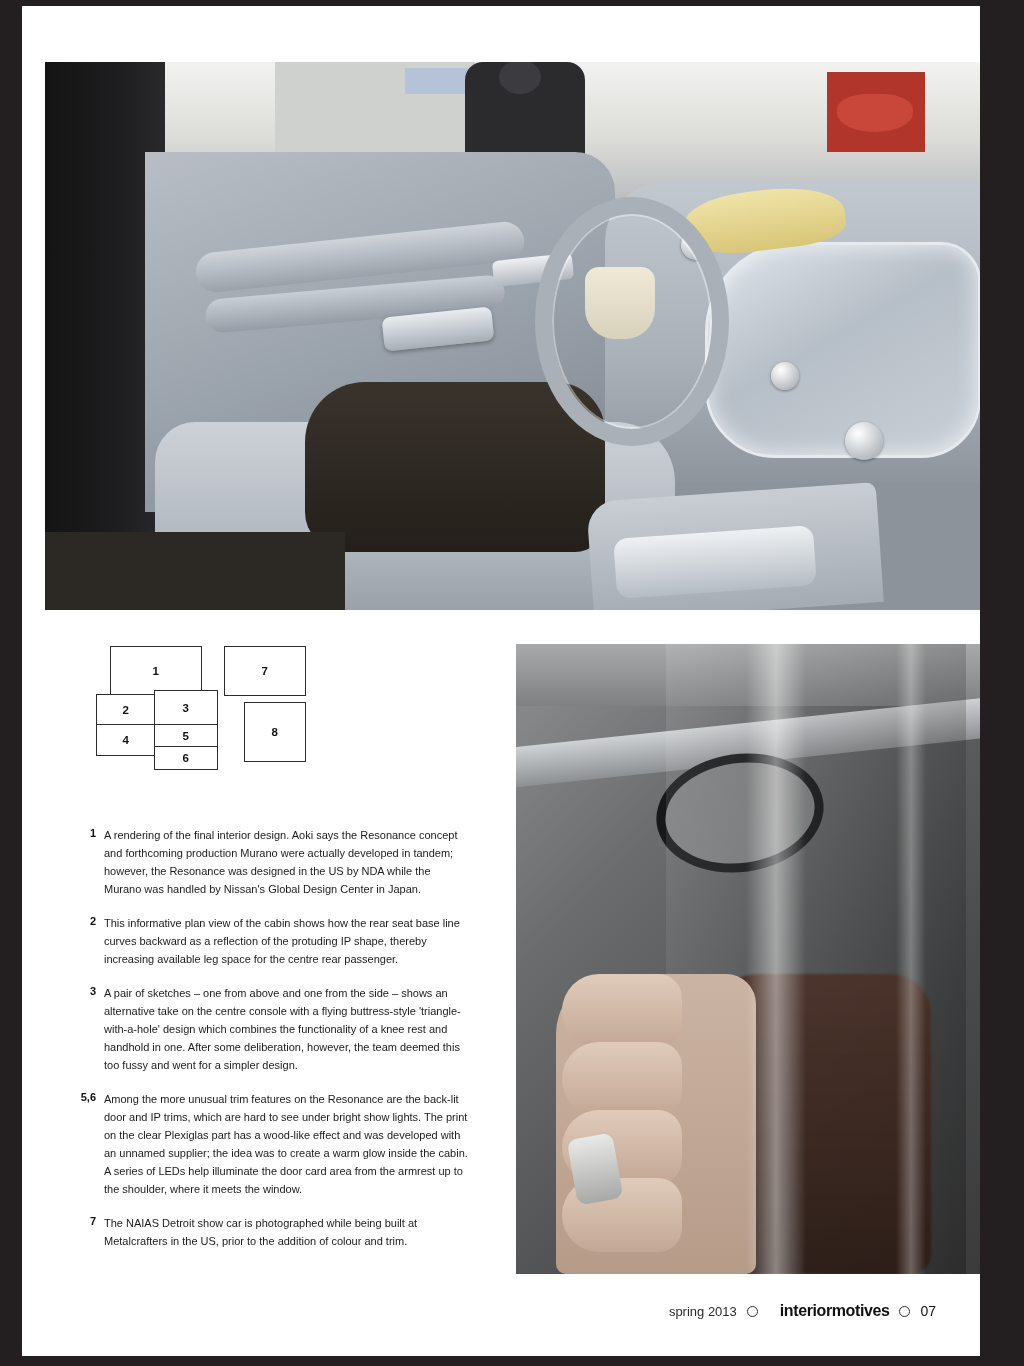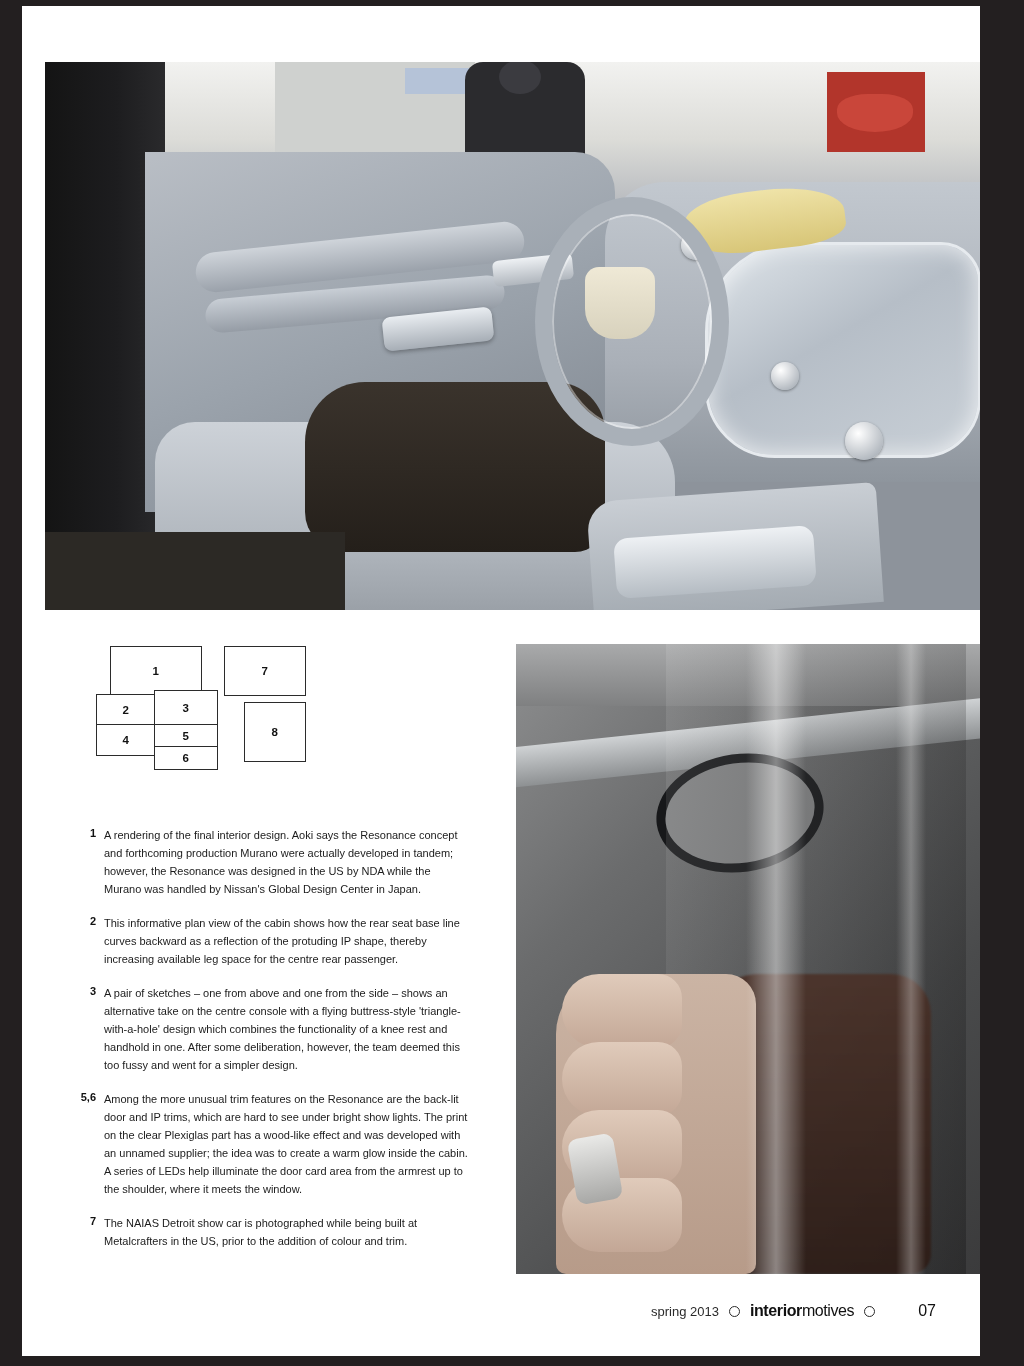--- a/index.html
+++ b/index.html
@@ -316,26 +316,25 @@
   .dot-ring {
     width: 9px; height: 9px; border-radius: 50%;
     border: 1.6px solid #2a2a2a;
     display: inline-block;
   }
   .brand {
     font-size: 16px;
     letter-spacing: -0.4px;
     color: #111;
   }
-  .brand .b1 { font-weight: bold; }
-  .brand .b2 { font-weight: normal; }
+  .brand .b1 { font-weight: bold; margin-left: 12px; }
+  .brand .b2 { font-weight: bold; }
   .pageno {
-    font-size: 16px;
+    font-size: 14px;
     color: #111;
-    margin-left: 33px;
   }
 </style>
 </head>
 <body>
 
 <div class="edge-left"></div>
 <div class="edge-right"></div>
 <div class="edge-top"></div>
 <div class="edge-bottom"></div>
 

